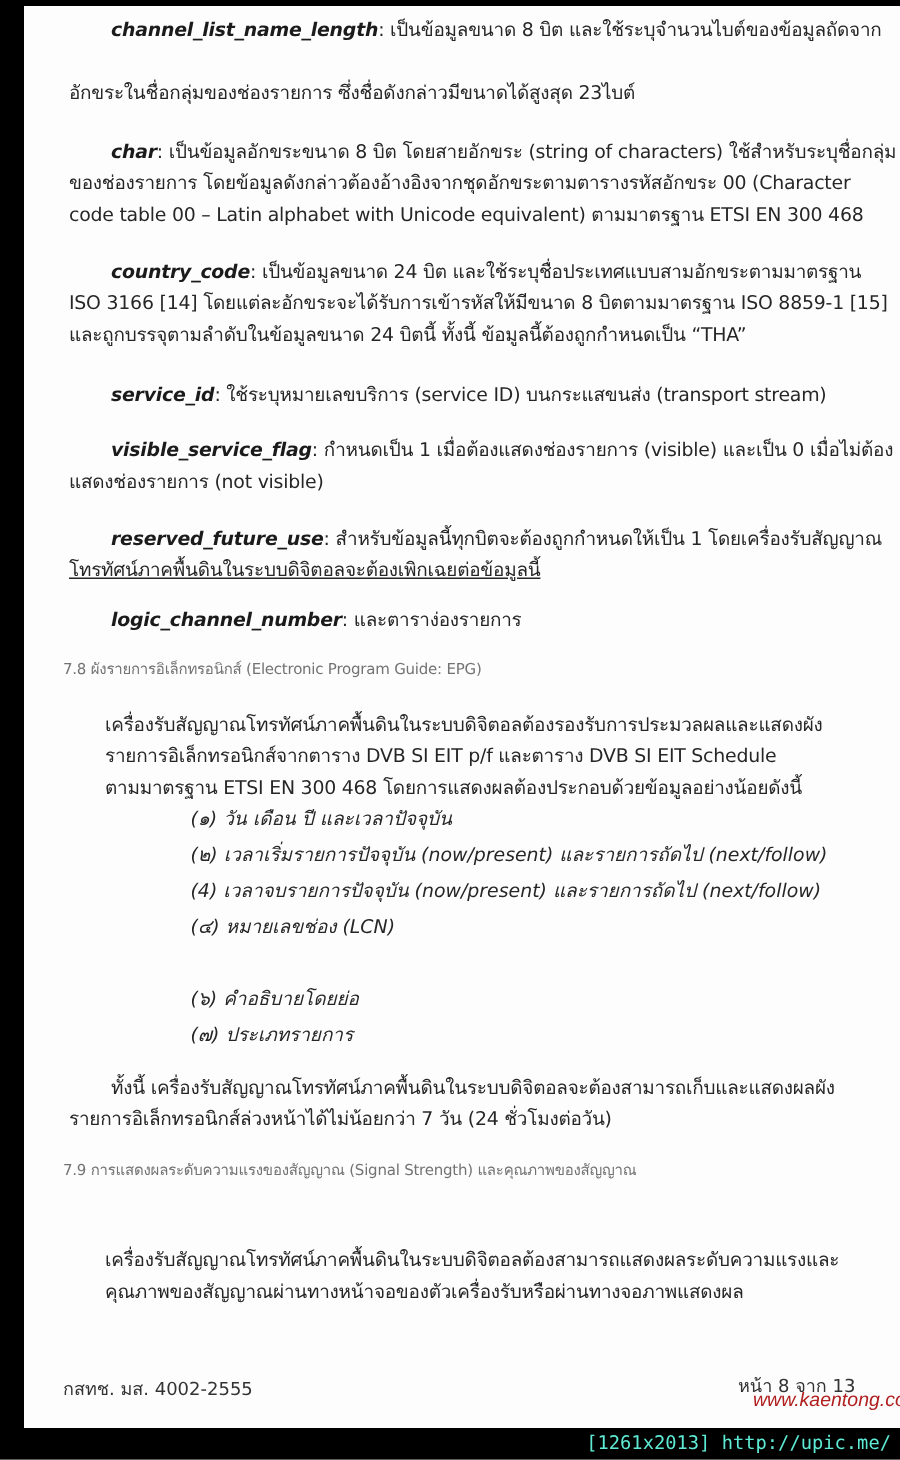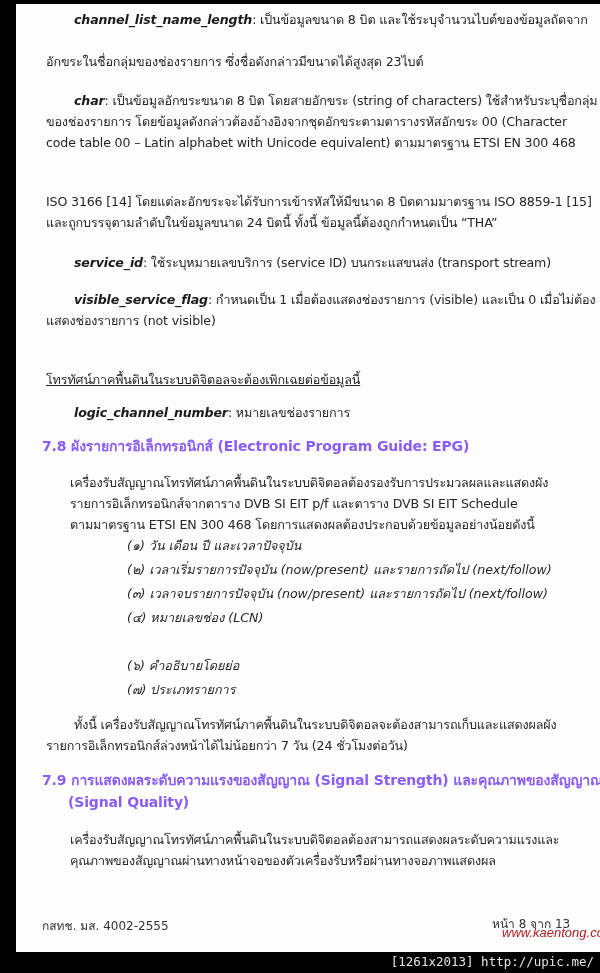--- a/index.html
+++ b/index.html
@@ -17,78 +17,79 @@
       overflow: hidden;
     }
     .txt {
       position: absolute;
       font-size: 12.6px;
       line-height: 21px;
       white-space: nowrap;
       letter-spacing: -0.15px;
     }
     .field { font-style: italic; font-weight: bold; color: #1b1b1b; }
-    .heading { font-size: 14px; font-weight: bold; color: #8b5cf6; }
+    .heading { font-size: 10px; font-weight: normal; color: #737373; }
     .list-item { position: absolute; font-size: 12.6px; line-height: 21px; white-space: nowrap; font-style: italic; }
     .footer-left, .footer-right { position: absolute; font-size: 12px; color: #333; }
     .watermark {
       position: absolute; font-family: "Liberation Sans", sans-serif;
       font-style: italic; font-size: 13px; color: #b02020;
     }
     .bottom-band {
       position: absolute; left: 0; top: 952px; width: 600px; height: 21px;
       background: #000;
     }
     .upic {
       position: absolute; right: 6px; top: 953px;
-      color: #e5e5e5; font-family: "DejaVu Sans Mono", monospace; font-size: 12.5px;
+      color: #5eead4; font-family: "DejaVu Sans Mono", monospace; font-size: 12.5px;
       line-height: 18px;
     }
   </style>
 </head>
 <body>
 
 <div class="page">
 
   <div class="txt" style="left:58px; top:5px;"><span class="field">channel_list_name_length</span><span>: เป็นข้อมูลขนาด 8 บิต และใช้ระบุจำนวนไบต์ของข้อมูลถัดจาก</span></div>
   <div class="txt" style="left:30px; top:47px;">อักขระในชื่อกลุ่มของช่องรายการ ซึ่งชื่อดังกล่าวมีขนาดได้สูงสุด 23ไบต์</div>
 
   <div class="txt" style="left:58px; top:86px;"><span class="field">char</span><span>: เป็นข้อมูลอักขระขนาด 8 บิต โดยสายอักขระ (string of characters) ใช้สำหรับระบุชื่อกลุ่ม</span></div>
   <div class="txt" style="left:30px; top:107px;">ของช่องรายการ โดยข้อมูลดังกล่าวต้องอ้างอิงจากชุดอักขระตามตารางรหัสอักขระ 00 (Character</div>
   <div class="txt" style="left:30px; top:128px;">code table 00 – Latin alphabet with Unicode equivalent)   ตามมาตรฐาน ETSI EN 300 468</div>
 
+  <div class="txt" style="left:58px; top:166px;"><span class="field">country_code</span><span>:  เป็นข้อมูลขนาด 24 บิต และใช้ระบุชื่อประเทศแบบสามอักขระตามมาตรฐาน</span></div>
   <div class="txt" style="left:30px; top:187px;">ISO 3166 [14]  โดยแต่ละอักขระจะได้รับการเข้ารหัสให้มีขนาด 8 บิตตามมาตรฐาน ISO 8859-1 [15]</div>
   <div class="txt" style="left:30px; top:208px;">และถูกบรรจุตามลำดับในข้อมูลขนาด 24 บิตนี้ ทั้งนี้ ข้อมูลนี้ต้องถูกกำหนดเป็น “THA”</div>
 
   <div class="txt" style="left:58px; top:248px;"><span class="field">service_id</span><span>: ใช้ระบุหมายเลขบริการ (service ID) บนกระแสขนส่ง (transport stream)</span></div>
 
   <div class="txt" style="left:58px; top:285px;"><span class="field">visible_service_flag</span><span>:  กำหนดเป็น 1 เมื่อต้องแสดงช่องรายการ (visible) และเป็น 0 เมื่อไม่ต้อง</span></div>
   <div class="txt" style="left:30px; top:306px;">แสดงช่องรายการ (not visible)</div>
 
+  <div class="txt" style="left:58px; top:344px;"><span class="field">reserved_future_use</span><span>: สำหรับข้อมูลนี้ทุกบิตจะต้องถูกกำหนดให้เป็น 1 โดยเครื่องรับสัญญาณ</span></div>
   <div class="txt" style="left:30px; top:365px;text-decoration:underline;">โทรทัศน์ภาคพื้นดินในระบบดิจิตอลจะต้องเพิกเฉยต่อข้อมูลนี้</div>
 
-  <div class="txt" style="left:58px; top:398px;"><span class="field">logic_channel_number</span><span>: หมายเลขช่องรายการ</span></div>
+  <div class="txt" style="left:58px; top:398px;"><span class="field">logic_channel_number</span><span>: และตาราง่องรายการ</span></div>
 
   <div class="txt heading" style="left:26px; top:432px;">7.8  ผังรายการอิเล็กทรอนิกส์  (Electronic Program Guide: EPG)</div>
   <div class="txt" style="left:54px; top:489px;">รายการอิเล็กทรอนิกส์จากตาราง DVB SI EIT p/f และตาราง DVB SI EIT Schedule</div>
   <div class="txt" style="left:54px; top:468px;">เครื่องรับสัญญาณโทรทัศน์ภาคพื้นดินในระบบดิจิตอลต้องรองรับการประมวลผลและแสดงผัง</div>
   <div class="txt" style="left:54px; top:510px;">ตามมาตรฐาน ETSI EN 300 468 โดยการแสดงผลต้องประกอบด้วยข้อมูลอย่างน้อยดังนี้</div>
 
   <div class="list-item" style="left:111px; top:531px;">(๑) วัน เดือน ปี และเวลาปัจจุบัน</div>
   <div class="list-item" style="left:111px; top:555px;">(๒) เวลาเริ่มรายการปัจจุบัน (now/present) และรายการถัดไป (next/follow)</div>
-  <div class="list-item" style="left:111px; top:579px;">(๓) เวลาจบรายการปัจจุบัน (now/present)  และรายการถัดไป (next/follow)</div>
+  <div class="list-item" style="left:111px; top:579px;">(4) เวลาจบรายการปัจจุบัน (now/present)  และรายการถัดไป (next/follow)</div>
   <div class="list-item" style="left:111px; top:603px;">(๔) หมายเลขช่อง (LCN)</div>
   <div class="list-item" style="left:111px; top:651px;">(๖) คำอธิบายโดยย่อ</div>
   <div class="list-item" style="left:111px; top:675px;">(๗) ประเภทรายการ</div>
 
   <div class="txt" style="left:58px; top:710px;">ทั้งนี้ เครื่องรับสัญญาณโทรทัศน์ภาคพื้นดินในระบบดิจิตอลจะต้องสามารถเก็บและแสดงผลผัง</div>
   <div class="txt" style="left:30px; top:731px;">รายการอิเล็กทรอนิกส์ล่วงหน้าได้ไม่น้อยกว่า 7 วัน (24 ชั่วโมงต่อวัน)</div>
 
   <div class="txt heading" style="left:26px; top:766px;">7.9  การแสดงผลระดับความแรงของสัญญาณ (Signal Strength) และคุณภาพของสัญญาณ</div>
-  <div class="txt heading" style="left:52px; top:788px;">(Signal Quality)</div>
   <div class="txt" style="left:54px; top:825px;">เครื่องรับสัญญาณโทรทัศน์ภาคพื้นดินในระบบดิจิตอลต้องสามารถแสดงผลระดับความแรงและ</div>
   <div class="txt" style="left:54px; top:846px;">คุณภาพของสัญญาณผ่านทางหน้าจอของตัวเครื่องรับหรือผ่านทางจอภาพแสดงผล</div>
 
   <div class="footer-left" style="left:26px; top:912px;">กสทช. มส. 4002-2555</div>
   <div class="footer-right" style="left:476px; top:910px;">หน้า 8 จาก 13</div>
   <div class="watermark" style="left:486px; top:921px;">www.kaentong.com</div>
 </div>
 
 <div class="bottom-band"></div>
 <div class="upic">[1261x2013] http://upic.me/</div>

